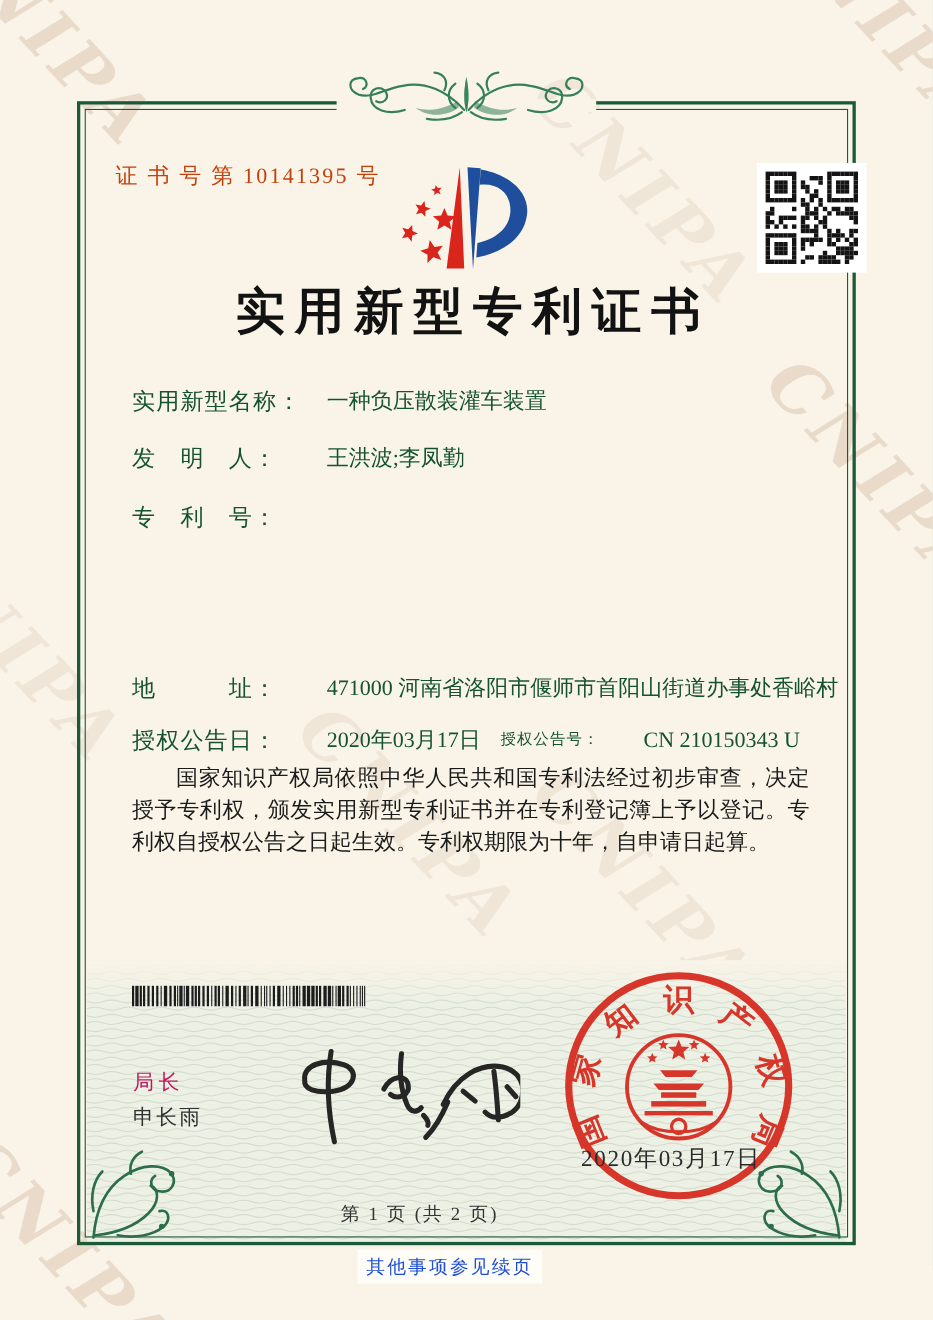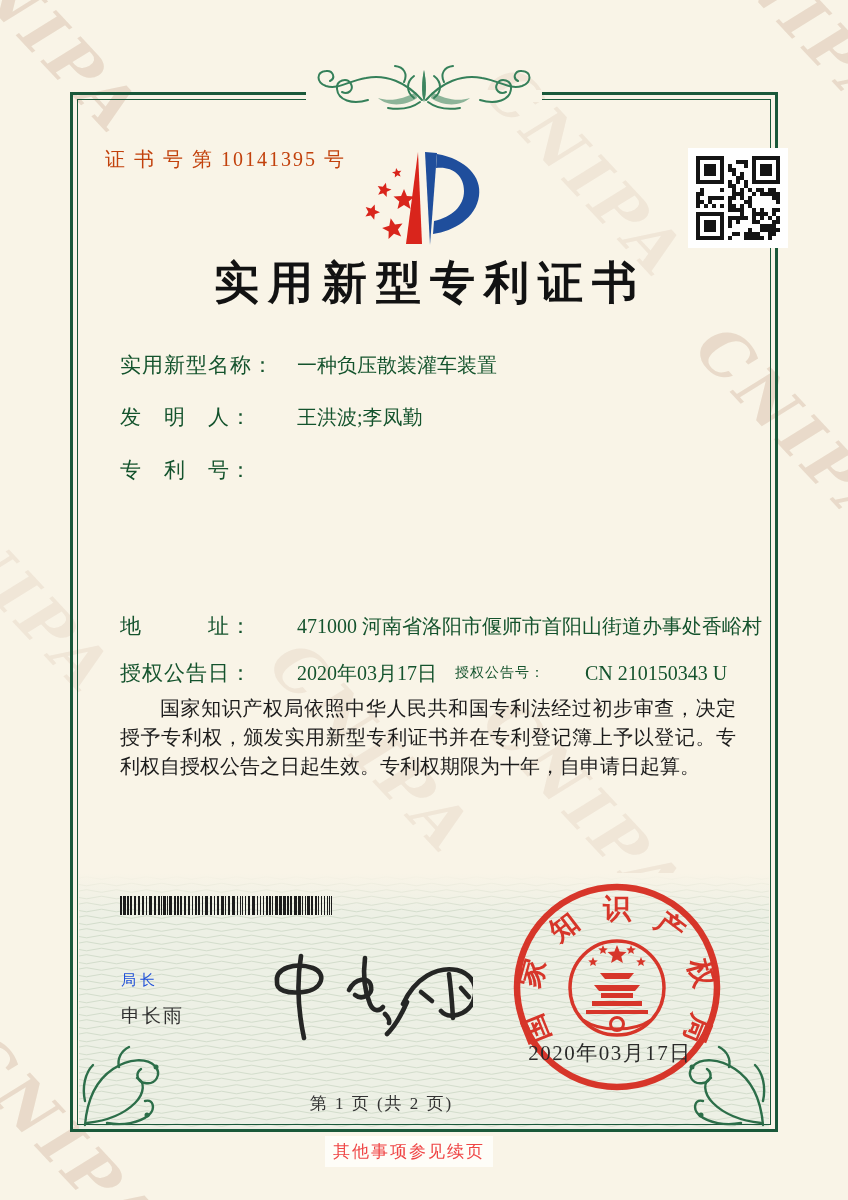--- a/index.html
+++ b/index.html
@@ -42,31 +42,31 @@
   .frow .lbl{position:absolute;left:0;top:0;font-size:21px;letter-spacing:1px;}
   .frow .val{position:absolute;left:177px;top:0;}
   .frow .lbl2{position:absolute;left:335px;top:0;font-size:14px;letter-spacing:1px;}
   .frow .val2{position:absolute;left:465px;top:0;}
   .paras{position:absolute;left:120px;top:694px;width:628px;z-index:4;}
   .paras p{margin:0 12px 2px 0;font-size:20px;line-height:29px;text-indent:2em;
     text-align:justify;color:#1b1b1b;}
   .barcode{position:absolute;left:120px;top:896px;z-index:4;}
   .signer-title{position:absolute;left:121px;top:971px;z-index:4;
     font-family:"Liberation Sans","DejaVu Sans",sans-serif;
-    font-size:15px;letter-spacing:4px;color:#1d4ed8;}
+    font-size:19px;letter-spacing:4px;color:#be185d;}
   .signer-name{position:absolute;left:121px;top:1003px;z-index:4;
     font-family:"Liberation Sans","DejaVu Sans",sans-serif;
     font-size:19px;letter-spacing:2px;color:#303030;}
   .signature{position:absolute;left:243px;top:940px;z-index:4;}
   .seal{position:absolute;left:510px;top:880px;z-index:5;opacity:.93;}
   .page-info{position:absolute;left:70px;top:1092px;width:623px;text-align:center;z-index:4;
     font-size:17px;letter-spacing:2px;color:#333;}
   .cont-note{position:absolute;left:325px;top:1136px;width:168px;height:31px;z-index:4;
     background:#fefdf8;text-align:center;line-height:31px;
-    font-size:17px;letter-spacing:2px;color:#ef4444;}
+    font-size:17px;letter-spacing:2px;color:#1d4ed8;}
   svg{display:block;}
 </style>
 </head>
 <body>
 
 <div class="page">
 
   <span class="wm" style="left:40px;top:28px">CNIPA</span>
   <span class="wm" style="left:800px;top:14px">CNIPA</span>
   <span class="wm faint" style="left:585px;top:172px">CNIPA</span>

